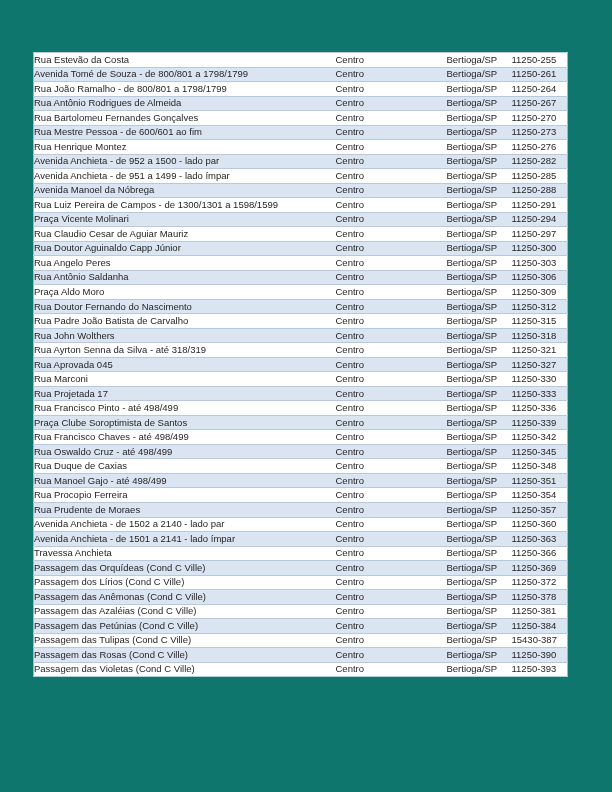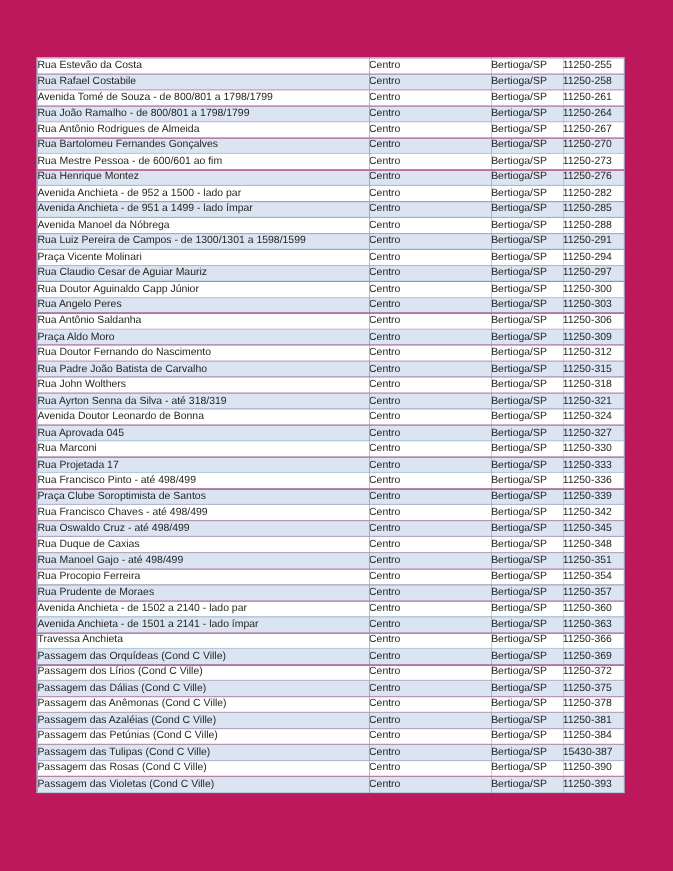--- a/index.html
+++ b/index.html
@@ -12,21 +12,21 @@
     background: #ffffff;
     font-family: "Liberation Sans", sans-serif;
     overflow: hidden;
     position: relative;
   }
   .page {
     position: absolute;
     left: 0; top: 0;
     width: 612px;
     height: 792px;
-    background: #be185d;
+    background: #0f766e;
   }
   table.cep-table {
     position: absolute;
     left: 33px;
     top: 52px;
     width: 534px;
     border-collapse: collapse;
     table-layout: fixed;
     border: 1px solid #9db4cd;
   }
@@ -60,26 +60,20 @@
 <div class="page">
   <table class="cep-table">
     <tbody>
         <tr>
           <td class="col-street">Rua Estevão da Costa</td>
           <td class="col-district">Centro</td>
           <td class="col-city">Bertioga/SP</td>
           <td class="col-cep">11250-255</td>
         </tr>
         <tr>
-          <td class="col-street">Rua Rafael Costabile</td>
-          <td class="col-district">Centro</td>
-          <td class="col-city">Bertioga/SP</td>
-          <td class="col-cep">11250-258</td>
-        </tr>
-        <tr>
           <td class="col-street">Avenida Tomé de Souza - de 800/801 a 1798/1799</td>
           <td class="col-district">Centro</td>
           <td class="col-city">Bertioga/SP</td>
           <td class="col-cep">11250-261</td>
         </tr>
         <tr>
           <td class="col-street">Rua João Ramalho - de 800/801 a 1798/1799</td>
           <td class="col-district">Centro</td>
           <td class="col-city">Bertioga/SP</td>
           <td class="col-cep">11250-264</td>
@@ -186,26 +180,20 @@
           <td class="col-city">Bertioga/SP</td>
           <td class="col-cep">11250-318</td>
         </tr>
         <tr>
           <td class="col-street">Rua Ayrton Senna da Silva - até 318/319</td>
           <td class="col-district">Centro</td>
           <td class="col-city">Bertioga/SP</td>
           <td class="col-cep">11250-321</td>
         </tr>
         <tr>
-          <td class="col-street">Avenida Doutor Leonardo de Bonna</td>
-          <td class="col-district">Centro</td>
-          <td class="col-city">Bertioga/SP</td>
-          <td class="col-cep">11250-324</td>
-        </tr>
-        <tr>
           <td class="col-street">Rua Aprovada 045</td>
           <td class="col-district">Centro</td>
           <td class="col-city">Bertioga/SP</td>
           <td class="col-cep">11250-327</td>
         </tr>
         <tr>
           <td class="col-street">Rua Marconi</td>
           <td class="col-district">Centro</td>
           <td class="col-city">Bertioga/SP</td>
           <td class="col-cep">11250-330</td>
@@ -286,26 +274,20 @@
           <td class="col-street">Passagem das Orquídeas (Cond C Ville)</td>
           <td class="col-district">Centro</td>
           <td class="col-city">Bertioga/SP</td>
           <td class="col-cep">11250-369</td>
         </tr>
         <tr>
           <td class="col-street">Passagem dos Lírios (Cond C Ville)</td>
           <td class="col-district">Centro</td>
           <td class="col-city">Bertioga/SP</td>
           <td class="col-cep">11250-372</td>
-        </tr>
-        <tr>
-          <td class="col-street">Passagem das Dálias (Cond C Ville)</td>
-          <td class="col-district">Centro</td>
-          <td class="col-city">Bertioga/SP</td>
-          <td class="col-cep">11250-375</td>
         </tr>
         <tr>
           <td class="col-street">Passagem das Anêmonas (Cond C Ville)</td>
           <td class="col-district">Centro</td>
           <td class="col-city">Bertioga/SP</td>
           <td class="col-cep">11250-378</td>
         </tr>
         <tr>
           <td class="col-street">Passagem das Azaléias (Cond C Ville)</td>
           <td class="col-district">Centro</td>

